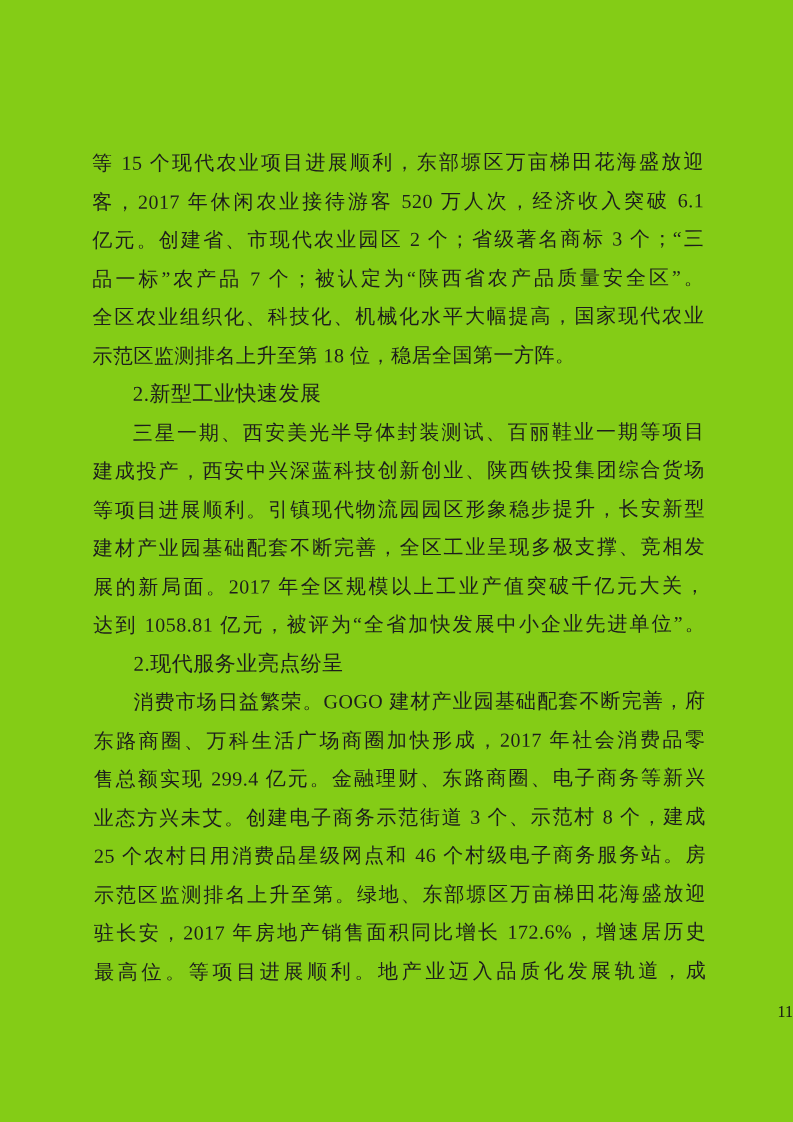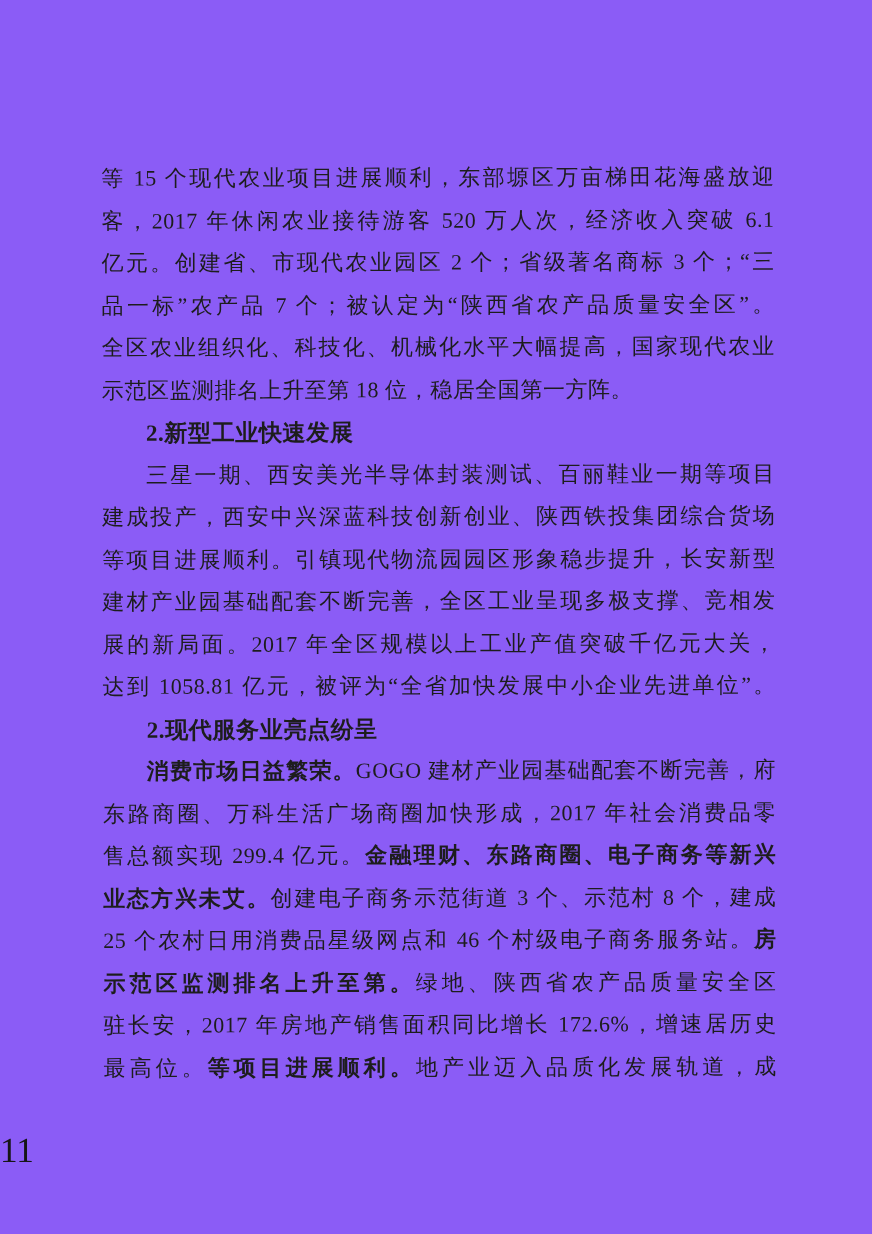--- a/index.html
+++ b/index.html
@@ -5,21 +5,21 @@
   html, body {
     margin: 0;
     padding: 0;
     background: #ffffff;
   }
   .sheet {
     position: relative;
     width: 793px;
     height: 1122px;
     margin: 0 auto;
-    background: #8b5cf6;
+    background: #84cc16;
     overflow: hidden;
     color: #1d1d1d;
     font-family: "Liberation Serif", "DejaVu Serif", serif;
   }
   .content {
     position: absolute;
     left: 92px;
     top: 143px;
     width: 612px;
     transform: rotate(-0.15deg);
@@ -43,29 +43,29 @@
     text-align-last: left;
   }
   .line.indent {
     text-indent: 40px;
   }
   .line.heading {
     font-weight: 700;
     font-size: 21px;
   }
   .seg.b {
-    font-weight: 700;
+    font-weight: 400;
   }
   .pagenum {
     position: absolute;
     left: 0;
     right: 0;
-    top: 1032px;
-    text-align: left;
-    font-size: 32px;
+    top: 999px;
+    text-align: right;
+    font-size: 16px;
     line-height: 26px;
     color: #161616;
     font-family: "Liberation Serif", "DejaVu Serif", serif;
   }
 </style>
 </head>
 <body>
 
 <div class="sheet">
   <div class="content" id="doc-lines">
@@ -81,18 +81,18 @@
       <div class="line justify"><span class="seg">等项目进展顺利。引镇现代物流园园区形象稳步提升，长安新型</span></div>
       <div class="line justify"><span class="seg">建材产业园基础配套不断完善，全区工业呈现多极支撑、竞相发</span></div>
       <div class="line justify"><span class="seg">展的新局面。2017 年全区规模以上工业产值突破千亿元大关，</span></div>
       <div class="line justify"><span class="seg">达到 1058.81 亿元，被评为“全省加快发展中小企业先进单位”。</span></div>
       <div class="line nojust indent heading"><span class="seg b">2.现代服务业亮点纷呈</span></div>
       <div class="line justify indent"><span class="seg b">消费市场日益繁荣。</span><span class="seg">GOGO 建材产业园基础配套不断完善，府</span></div>
       <div class="line justify"><span class="seg">东路商圈、万科生活广场商圈加快形成，2017 年社会消费品零</span></div>
       <div class="line justify"><span class="seg">售总额实现 299.4 亿元。</span><span class="seg b">金融理财、东路商圈、电子商务等新兴</span></div>
       <div class="line justify"><span class="seg b">业态方兴未艾。</span><span class="seg">创建电子商务示范街道 3 个、示范村 8 个，建成</span></div>
       <div class="line justify"><span class="seg">25 个农村日用消费品星级网点和 46 个村级电子商务服务站。</span><span class="seg b">房</span></div>
-      <div class="line justify"><span class="seg b">示范区监测排名上升至第。</span><span class="seg">绿地、陕西省农产品质量安全区</span></div>
+      <div class="line justify"><span class="seg b">示范区监测排名上升至第。</span><span class="seg">绿地、东部塬区万亩梯田花海盛放迎</span></div>
       <div class="line justify"><span class="seg">驻长安，2017 年房地产销售面积同比增长 172.6%，增速居历史</span></div>
       <div class="line justify"><span class="seg">最高位。</span><span class="seg b">等项目进展顺利。</span><span class="seg">地产业迈入品质化发展轨道，成</span></div>
     </div>
   <div class="pagenum">11</div>
 </div>
 
 </body></html>

